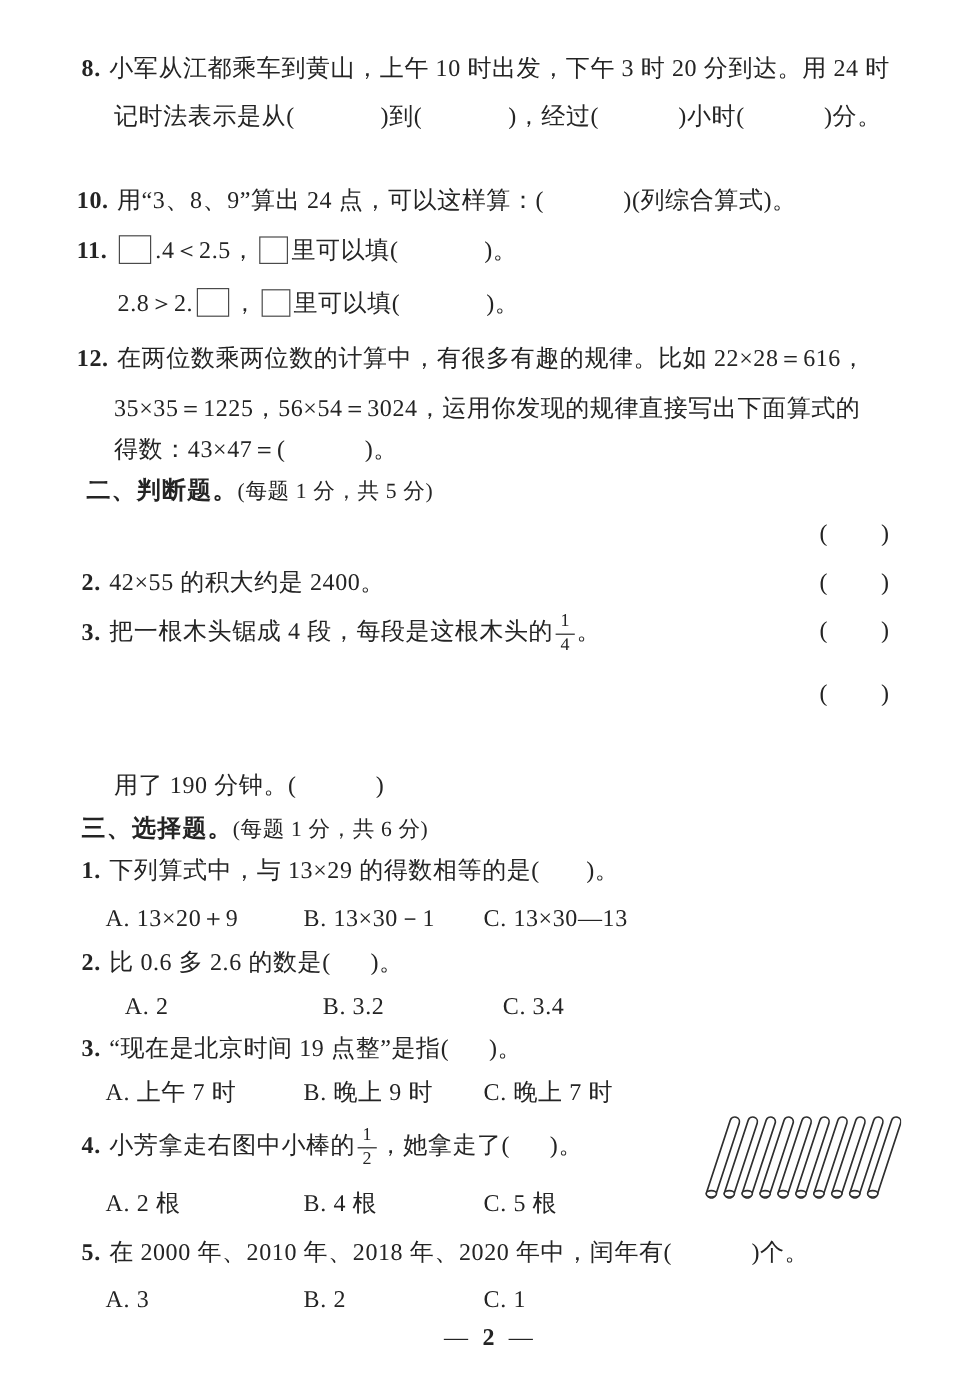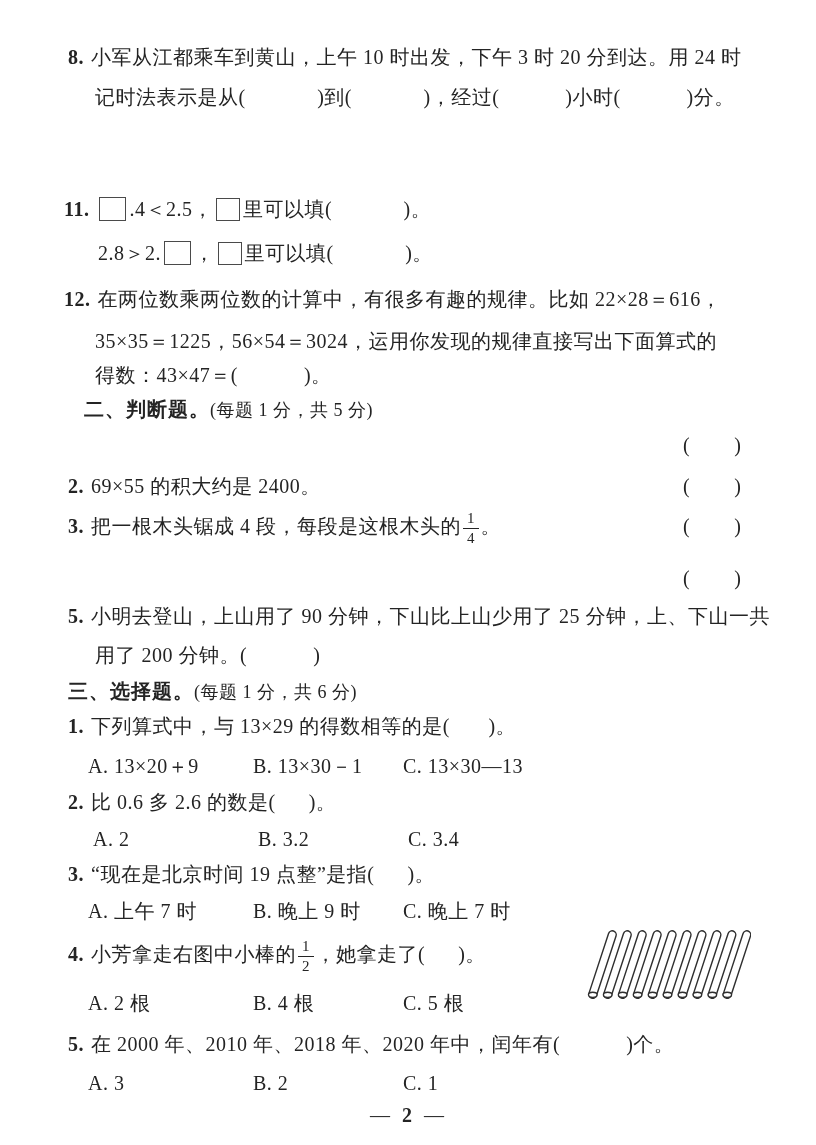--- a/index.html
+++ b/index.html
@@ -55,54 +55,54 @@
 </style>
 </head>
 <body>
 
 <div class="page">
 
   <div class="line" style="top:44px; left:68px"><span class="qnum">8.</span><span>小军从江都乘车到黄山，上午 10 时出发，下午 3 时 20 分到达。用 24 时</span></div>
   <div class="line" style="top:84px; left:95px"><span>记时法表示是从(             )到(             )，经过(            )小时(            )分。</span></div>
 
 
+  <div class="line" style="top:154px; left:64px"><span class="qnum">10.</span><span>用“3、8、9”算出 24 点，可以这样算：(            )(列综合算式)。</span></div>
 
   <div class="line" style="top:196px; left:64px"><span class="qnum">11.</span><span class="blank-box"></span><span>.4＜2.5，</span><span class="blank-box small"></span><span>里可以填(             )。</span></div>
   <div class="line" style="top:240px; left:98px"><span>2.8＞2.</span><span class="blank-box"></span><span>，</span><span class="blank-box small"></span><span>里可以填(             )。</span></div>
 
   <div class="line" style="top:286px; left:64px"><span class="qnum">12.</span><span>在两位数乘两位数的计算中，有很多有趣的规律。比如 22×28＝616，</span></div>
   <div class="line" style="top:328px; left:95px"><span>35×35＝1225，56×54＝3024，运用你发现的规律直接写出下面算式的</span></div>
   <div class="line" style="top:362px; left:95px"><span>得数：43×47＝(            )。</span></div>
 
-  <div class="line" style="top:396px; left:84px"><span class="sec-title">二、判断题。</span><span class="sec-meta">(每题 1 分，共 5 分)</span></div>
+  <div class="line" style="top:396px; left:72px"><span class="sec-title">二、判断题。</span><span class="sec-meta">(每题 1 分，共 5 分)</span></div>
 
   <div class="line" style="top:432px; left:683px">(        )</div>
 
-  <div class="line" style="top:473px; left:68px"><span class="qnum">2.</span><span>69×55 的积大约是 2400。</span></div>
+  <div class="line" style="top:473px; left:68px"><span class="qnum">2.</span><span>42×55 的积大约是 2400。</span></div>
   <div class="line" style="top:473px; left:683px">(        )</div>
 
   <div class="line" style="top:510px; left:68px"><span class="qnum">3.</span><span>把一根木头锯成 4 段，每段是这根木头的</span><span class="frac"><span class="fn">1</span><span class="fd">4</span></span><span>。</span></div>
   <div class="line" style="top:513px; left:683px">(        )</div>
 
   <div class="line" style="top:565px; left:683px">(        )</div>
 
-  <div class="line" style="top:603px; left:68px"><span class="qnum">5.</span><span>小明去登山，上山用了 90 分钟，下山比上山少用了 25 分钟，上、下山一共</span></div>
-  <div class="line" style="top:642px; left:95px">用了 200 分钟。(            )</div>
+  <div class="line" style="top:642px; left:95px">用了 190 分钟。(            )</div>
 
   <div class="line" style="top:678px; left:68px"><span class="sec-title">三、选择题。</span><span class="sec-meta">(每题 1 分，共 6 分)</span></div>
 
   <div class="line" style="top:713px; left:68px"><span class="qnum">1.</span><span>下列算式中，与 13×29 的得数相等的是(       )。</span></div>
   <div class="line" style="top:753px; left:0; width:816px; height:26px">
     <span class="opt" style="left:88px">A. 13×20＋9</span>
     <span class="opt" style="left:253px">B. 13×30－1</span>
     <span class="opt" style="left:403px">C. 13×30—13</span>
   </div>
 
   <div class="line" style="top:789px; left:68px"><span class="qnum">2.</span><span>比 0.6 多 2.6 的数是(      )。</span></div>
-  <div class="line" style="top:826px; left:5px; width:780px; height:26px">
+  <div class="line" style="top:826px; left:16px; width:780px; height:26px">
     <span class="opt" style="left:88px">A. 2</span>
     <span class="opt" style="left:253px">B. 3.2</span>
     <span class="opt" style="left:403px">C. 3.4</span>
   </div>
 
   <div class="line" style="top:861px; left:68px"><span class="qnum">3.</span><span>“现在是北京时间 19 点整”是指(      )。</span></div>
   <div class="line" style="top:898px; left:0; width:816px; height:26px">
     <span class="opt" style="left:88px">A. 上午 7 时</span>
     <span class="opt" style="left:253px">B. 晚上 9 时</span>
     <span class="opt" style="left:403px">C. 晚上 7 时</span>

